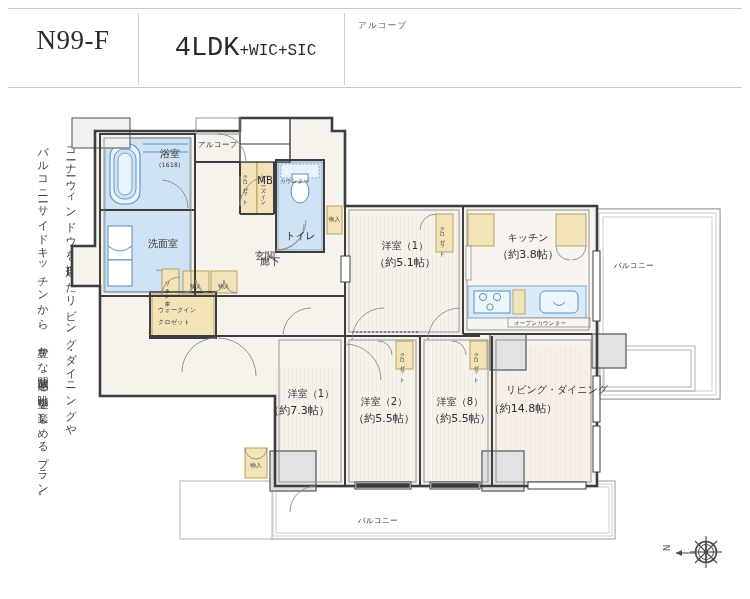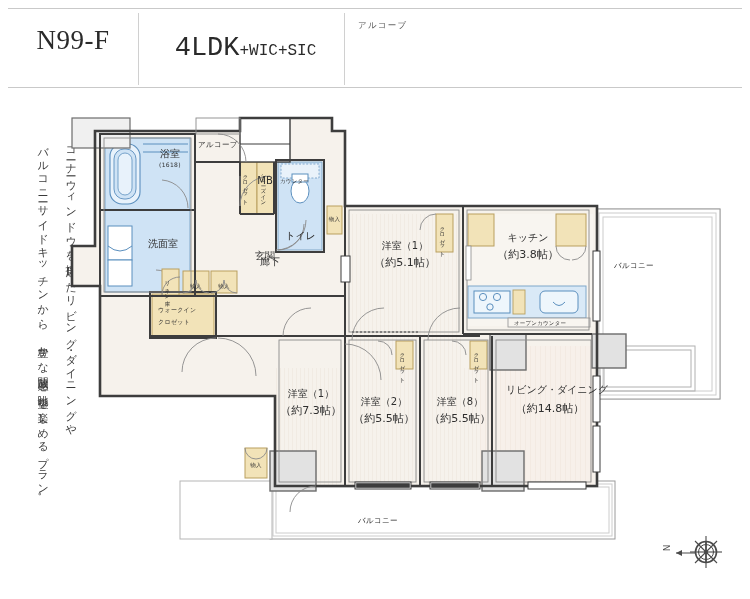--- a/index.html
+++ b/index.html
@@ -341,35 +341,35 @@
   <div class="lab c room-s" style="left:355px;top:256px;width:100px">（約5.1帖）</div>
 
   <div class="lab vert tiny2" style="left:439px;top:222px;height:34px">クロゼット</div>
 
   <div class="lab c room-n" style="left:478px;top:232px;width:100px">キッチン</div>
   <div class="lab c room-s" style="left:478px;top:248px;width:100px">（約3.8帖）</div>
 
   <div class="lab tiny2" style="left:514px;top:320px;">オープンカウンター</div>
 
   <div class="lab c room-n" style="left:268px;top:388px;width:86px">洋室（1）</div>
-  <div class="lab c room-s" style="left:268px;top:404px;width:86px">（約7.3帖）</div>
+  <div class="lab c room-s" style="left:256px;top:404px;width:86px">（約7.3帖）</div>
 
   <div class="lab c room-n" style="left:344px;top:396px;width:80px">洋室（2）</div>
   <div class="lab c room-s" style="left:344px;top:412px;width:80px">（約5.5帖）</div>
 
   <div class="lab c room-n" style="left:420px;top:396px;width:80px">洋室（8）</div>
   <div class="lab c room-s" style="left:420px;top:412px;width:80px">（約5.5帖）</div>
 
   <div class="lab vert tiny2" style="left:399px;top:348px;height:26px">クロゼット</div>
   <div class="lab vert tiny2" style="left:473px;top:348px;height:26px">クロゼット</div>
 
   <div class="lab c tiny2" style="left:245px;top:462px;width:22px">物入</div>
 
   <div class="lab c room-n" style="left:499px;top:384px;width:116px">リビング・ダイニング</div>
-  <div class="lab c room-s" style="left:492px;top:402px;width:116px">（約14.8帖）</div>
+  <div class="lab c room-s" style="left:465px;top:402px;width:116px">（約14.8帖）</div>
 
   <div class="lab tiny" style="left:614px;top:261px;font-size:7.5px">バルコニー</div>
   <div class="lab tiny" style="left:358px;top:516px;font-size:7.5px">バルコニー</div>
 
   <div class="compass">
     <svg width="40" height="40" viewBox="0 0 40 40" xmlns="http://www.w3.org/2000/svg">
       <circle cx="20" cy="20" r="10.5" fill="none" stroke="#4a4a4a" stroke-width="1.6"></circle>
       <circle cx="20" cy="20" r="7.5" fill="none" stroke="#4a4a4a" stroke-width="1"></circle>
       <circle cx="20" cy="20" r="2" fill="#4a4a4a"></circle>
       <g stroke="#4a4a4a" stroke-width="1.1">

